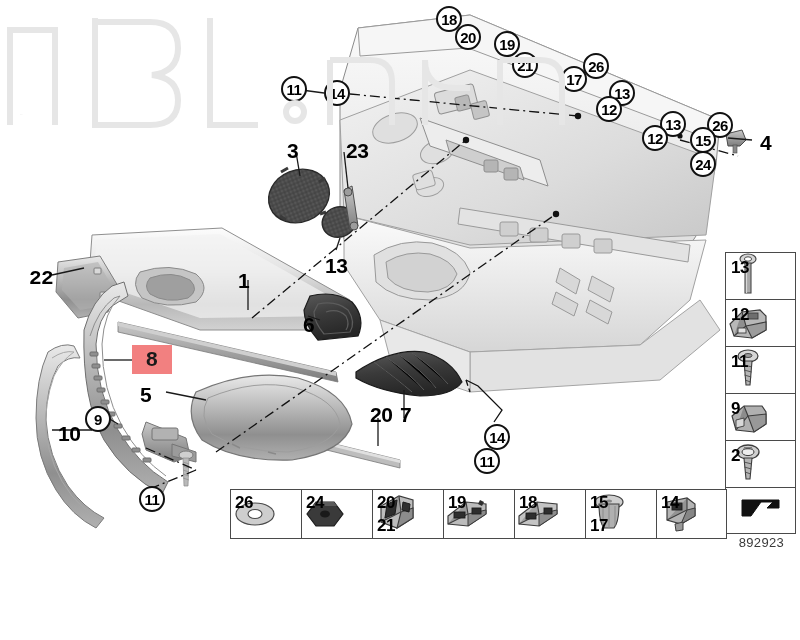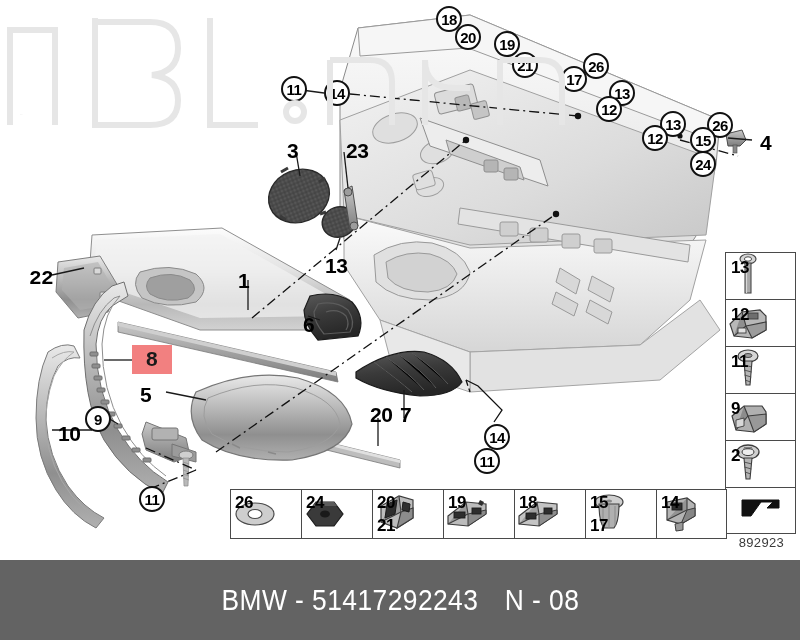--- a/index.html
+++ b/index.html
@@ -652,20 +652,14 @@
           <rect x="15" y="13" width="10" height="7" fill="#2f2f2f" stroke="#1c1c1c" stroke-width="0.9"></rect>
           <path d="M18 34 L26 32 L26 40 L19 41 Z" fill="#9a9a9a" stroke="#3c3c3c" stroke-width="1"></path>
         </svg>
       </div>
 
     </div>
 
     <div id="ref-number">892923</div>
   </div>
 
-  <div id="footer">
-    <div id="footer-inner">
-      <span id="footer-part">BMW - 51417292243</span>
-      <span id="footer-code">N - 08</span>
-    </div>
-  </div>
 
 </div>
 
 </body></html>

